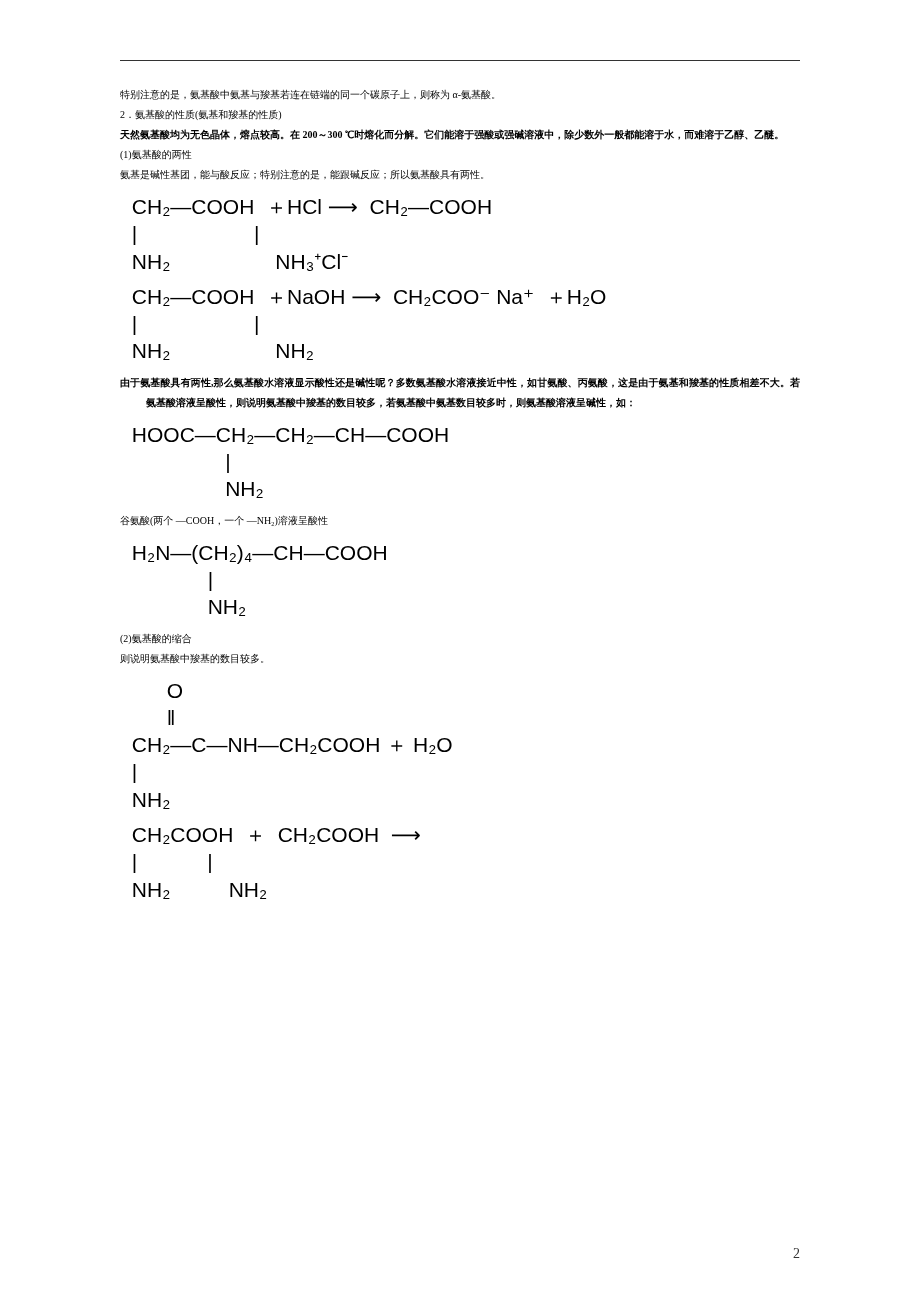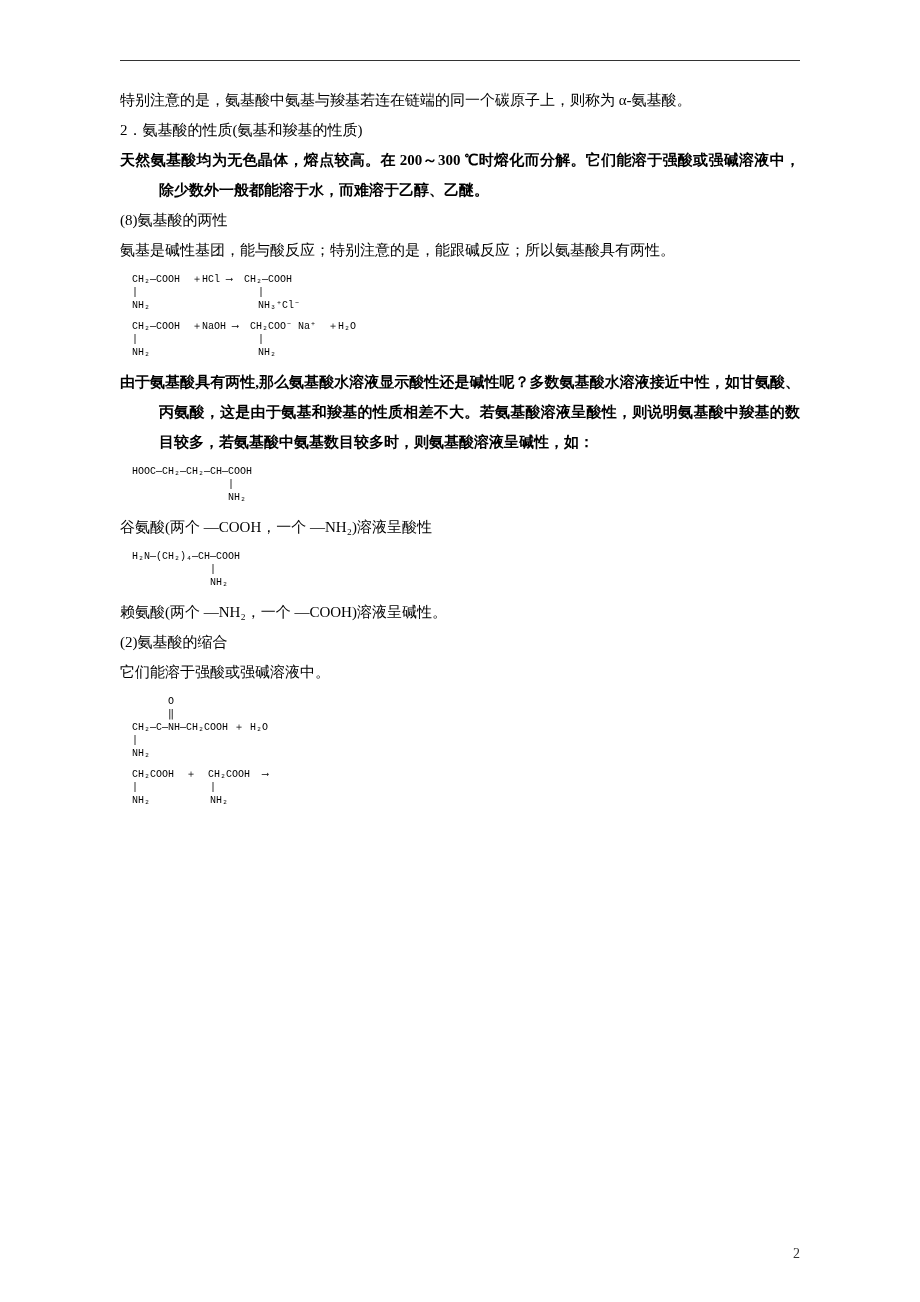--- a/index.html
+++ b/index.html
@@ -14,34 +14,34 @@
     padding: 60px 120px 40px 120px;
     box-sizing: border-box;
     position: relative;
     min-height: 1302px;
   }
   .rule {
     border-top: 1px solid #333;
     margin-bottom: 24px;
   }
   .para {
-    font-size: 15px;
+    font-size: 10px;
     line-height: 2.0;
     color: #000;
     text-align: justify;
     margin: 0;
   }
   .indent-hang {
     padding-left: 2.6em;
     text-indent: -2.6em;
     font-weight: bold;
   }
   .formula {
-    font-family: Liberation Mono, monospace;
-    font-size: 10px;
+    font-family: Liberation Sans, sans-serif;
+    font-size: 21px;
     line-height: 1.3;
     margin: 8px 0 8px 6px;
     white-space: pre;
   }
   .page-num {
     position: absolute;
     bottom: 40px;
     right: 120px;
     font-size: 14px;
     color: #333;
@@ -50,21 +50,21 @@
 </style>
 </head>
 <body>
 
 <div class="page">
   <div class="rule"></div>
 
   <p class="para">特别注意的是，氨基酸中氨基与羧基若连在链端的同一个碳原子上，则称为 α-氨基酸。</p>
   <p class="para">2．氨基酸的性质(氨基和羧基的性质)</p>
   <p class="para indent-hang">天然氨基酸均为无色晶体，熔点较高。在 200～300 ℃时熔化而分解。它们能溶于强酸或强碱溶液中，除少数外一般都能溶于水，而难溶于乙醇、乙醚。</p>
-  <p class="para">(8)氨基酸的两性</p>
+  <p class="para">(1)氨基酸的两性</p>
   <p class="para">氨基是碱性基团，能与酸反应；特别注意的是，能跟碱反应；所以氨基酸具有两性。</p>
 
   <div class="formula"><span> CH₂—COOH  ＋HCl ⟶  CH₂—COOH</span>
 <span> |                    |</span>
 <span> NH₂                  NH₃⁺Cl⁻</span></div>
 
   <div class="formula"><span> CH₂—COOH  ＋NaOH ⟶  CH₂COO⁻ Na⁺  ＋H₂O</span>
 <span> |                    |</span>
 <span> NH₂                  NH₂</span></div>
 
@@ -73,23 +73,22 @@
   <div class="formula"><span> HOOC—CH₂—CH₂—CH—COOH</span>
 <span>                 |</span>
 <span>                 NH₂</span></div>
 
   <p class="para">谷氨酸(两个 —COOH，一个 —NH₂)溶液呈酸性</p>
 
   <div class="formula"><span> H₂N—(CH₂)₄—CH—COOH</span>
 <span>              |</span>
 <span>              NH₂</span></div>
 
-  <p class="para">赖氨酸(两个 —NH₂，一个 —COOH)溶液呈碱性。</p>
   <p class="para">(2)氨基酸的缩合</p>
-  <p class="para">它们能溶于强酸或强碱溶液中。</p>
+  <p class="para">则说明氨基酸中羧基的数目较多。</p>
 
   <div class="formula"><span>       O</span>
 <span>       ‖</span>
 <span> CH₂—C—NH—CH₂COOH ＋ H₂O</span>
 <span> |</span>
 <span> NH₂</span></div>
 
   <div class="formula"><span> CH₂COOH  ＋  CH₂COOH  ⟶</span>
 <span> |            |</span>
 <span> NH₂          NH₂</span></div>

